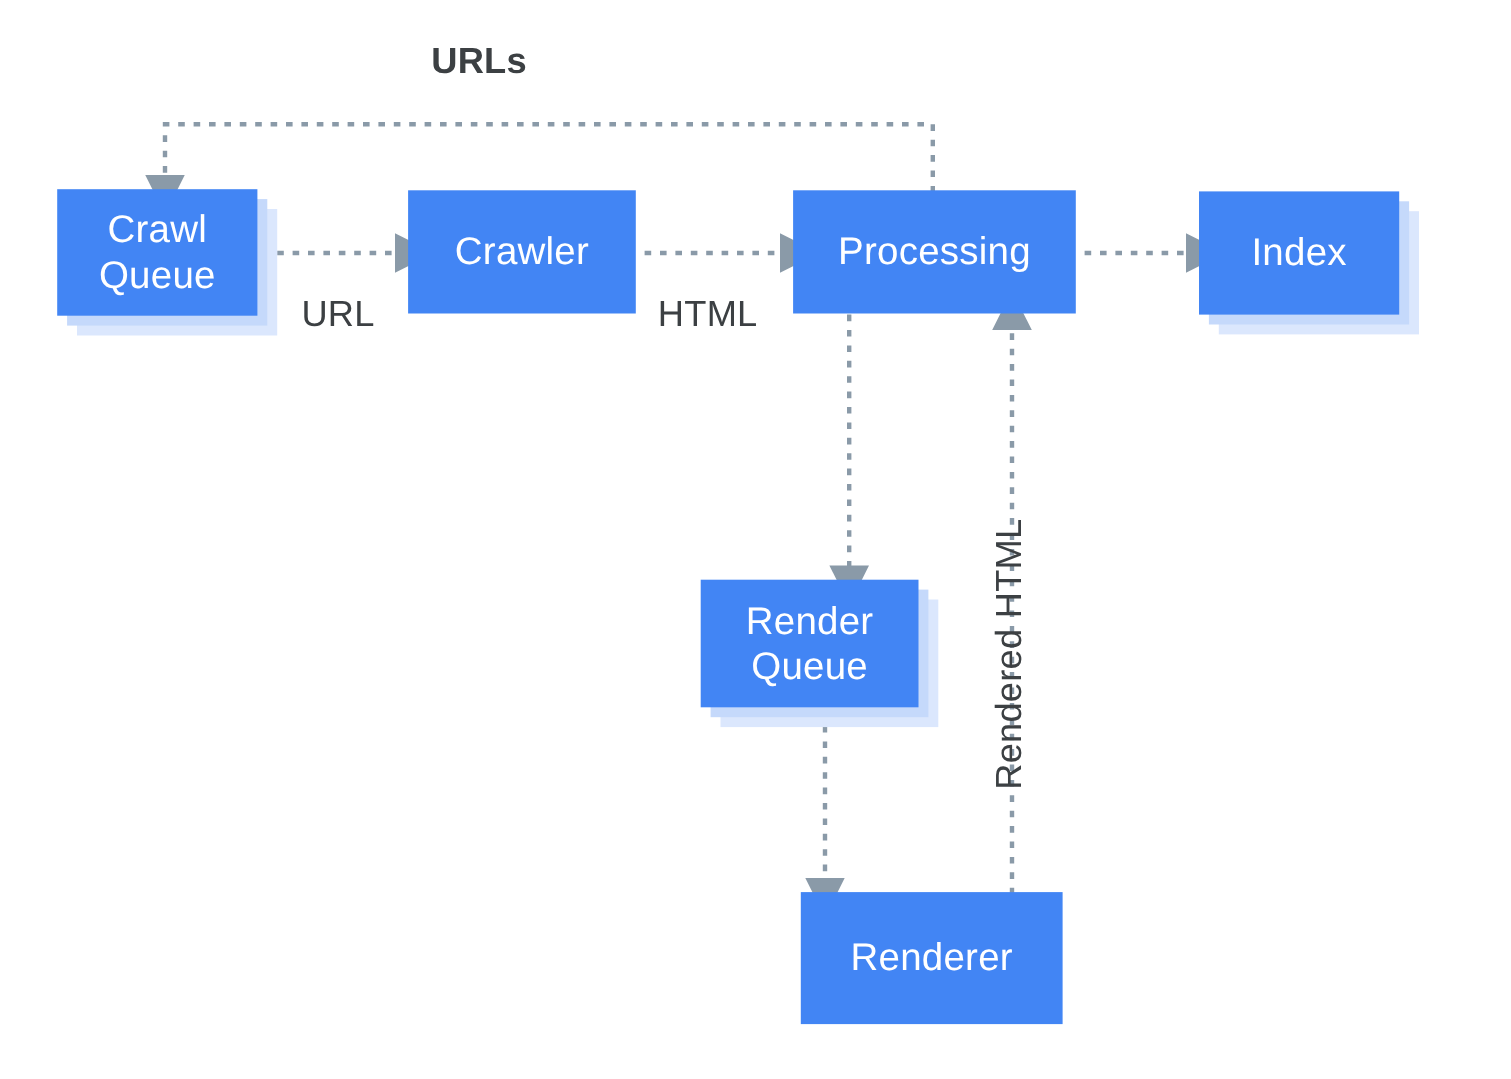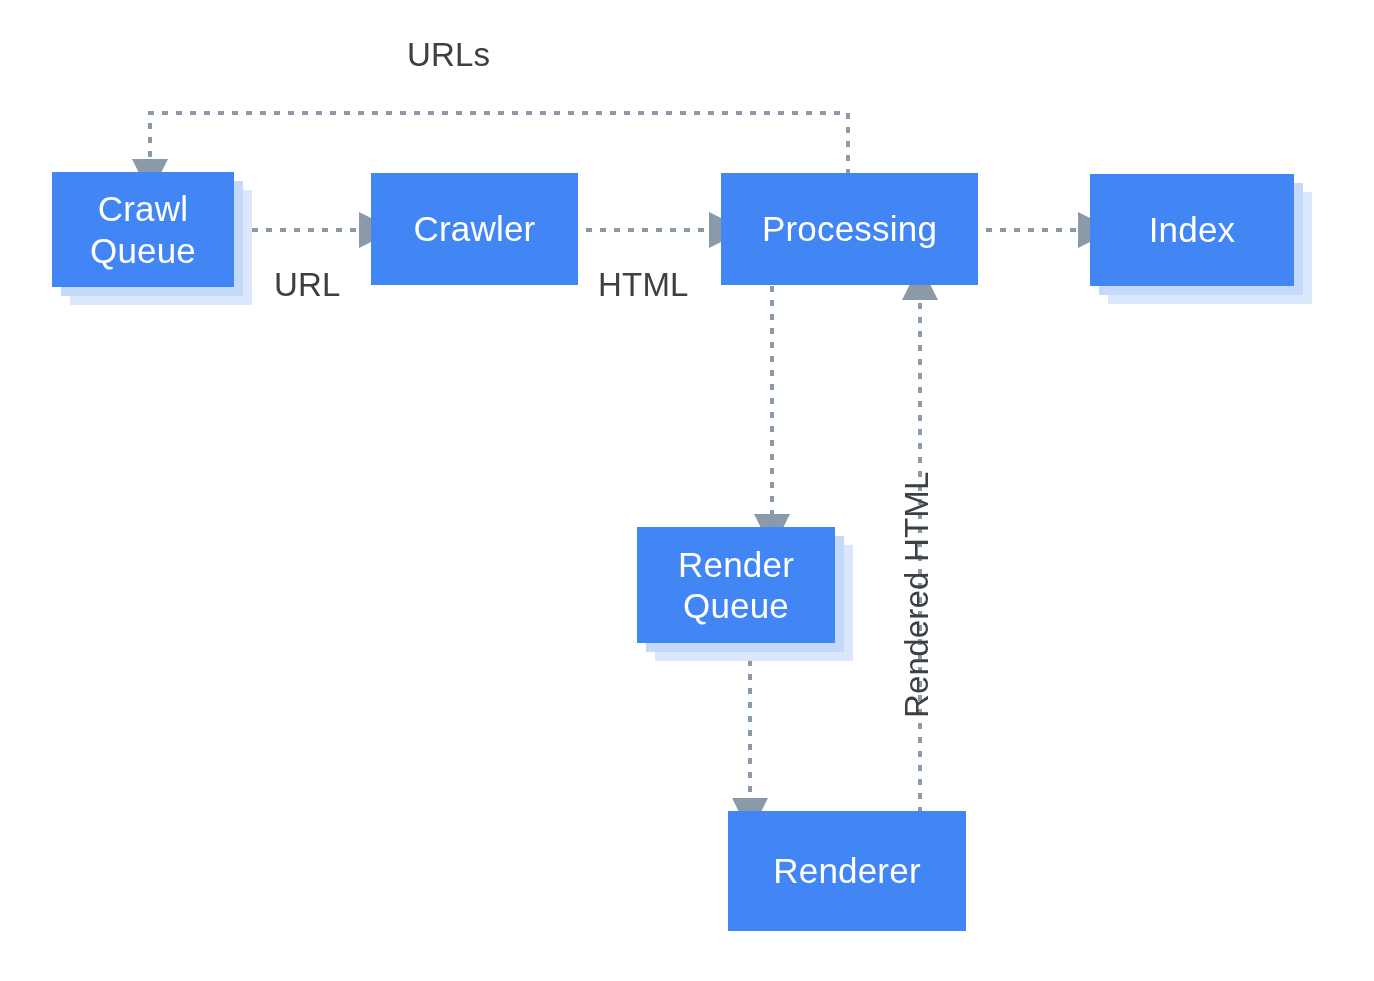--- a/index.html
+++ b/index.html
@@ -133,41 +133,41 @@
   <div class="node" style="left:721px; top:173px; width:257px; height:112px;">
     <div class="slab"></div>
     <div class="node-label">Processing</div>
   </div>
 
   <div class="node" style="left:371px; top:173px; width:207px; height:112px;">
     <div class="slab"></div>
     <div class="node-label">Crawler</div>
   </div>
 
-  <div class="node" style="left:1090px; top:174px; width:204px; height:112px;">
+  <div class="node" style="left:1090px; top:174px; width:182px; height:112px;">
     <div class="stack-back"></div>
     <div class="stack-mid"></div>
     <div class="slab"></div>
     <div class="node-label">Index</div>
   </div>
 
   <div class="node" style="left:637px; top:527px; width:198px; height:116px;">
     <div class="stack-back"></div>
     <div class="stack-mid"></div>
     <div class="slab"></div>
     <div class="node-label">Render
 Queue</div>
   </div>
 
   <div class="node" style="left:728px; top:811px; width:238px; height:120px;border-radius:12px;">
     <div class="slab"></div>
     <div class="node-label">Renderer</div>
   </div>
 
-  <div class="edge-label" style="left:407px; top:36px;">URLs</div>
+  <div class="edge-label" style="left:392px; top:36px;font-weight:bold;">URLs</div>
 
   <div class="edge-label" style="left:274px; top:266px;">URL</div>
 
   <div class="edge-label" style="left:598px; top:266px;">HTML</div>
 
   <div class="edge-label vertical" style="left:898px; top:718px;">Rendered HTML</div>
 
 </div>
 
 </body></html>

